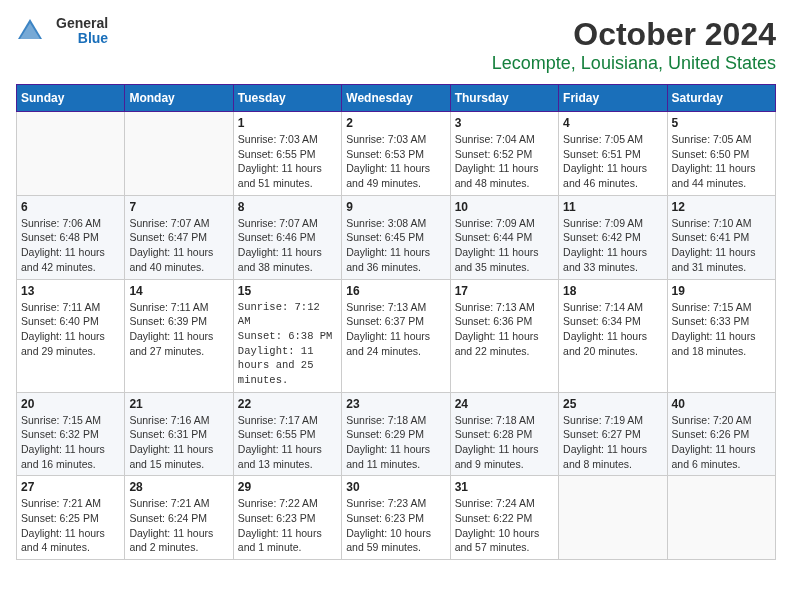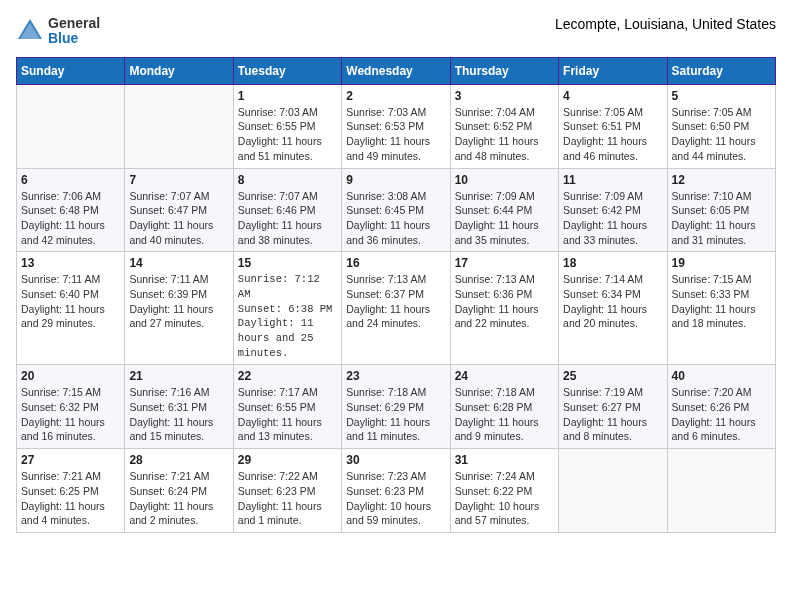--- a/index.html
+++ b/index.html
@@ -12,21 +12,22 @@
     }
     .header {
       display: flex;
       justify-content: space-between;
       align-items: flex-start;
       margin-bottom: 10px;
     }
     .logo {
       display: flex;
       align-items: center;
-      gap: 4px;
+      gap: 12px;
+      text-align: right;
     }
     .logo-text {
       display: flex;
       flex-direction: column;
       line-height: 1.1;
     }
     .logo-general {
       font-size: 14px;
       font-weight: bold;
       color: #333;
@@ -42,22 +43,22 @@
     }
     .title-block {
       text-align: right;
     }
     .month-title {
       font-size: 32px;
       font-weight: bold;
       color: #333;
     }
     .location {
-      font-size: 14px;
-      color: #000000;
+      font-size: 18px;
+      color: #15803d;
     }
     .calendar {
       width: 100%;
       border-collapse: collapse;
       font-size: 11px;
     }
     .calendar th {
       background: #1a6fba;
       color: #fff;
       padding: 6px 4px;
@@ -100,20 +101,21 @@
     <svg class="logo-icon" viewBox="0 0 28 28" xmlns="http://www.w3.org/2000/svg">
       <polygon points="14,2 26,22 2,22" fill="#1a6fba" opacity="0.85"></polygon>
       <polygon points="14,6 24,22 4,22" fill="#fff" opacity="0.3"></polygon>
     </svg>
     <div class="logo-text">
       <span class="logo-general">General</span>
       <span class="logo-blue">Blue</span>
     </div>
   </div>
   <div class="title-block">
+    <div class="month-title">October 2024</div>
     <div class="location">Lecompte, Louisiana, United States</div>
   </div>
 </div>
 
 <table class="calendar">
   <thead>
     <tr id="weekday-header">
         <th>Sunday</th>
         <th>Monday</th>
         <th>Tuesday</th>
@@ -191,21 +193,21 @@
         </td>
         <td>
           <span class="day-num">11</span>
           <div class="day-info" style="white-space: pre-line;">Sunrise: 7:09 AM
 Sunset: 6:42 PM
 Daylight: 11 hours and 33 minutes.</div>
         </td>
         <td>
           <span class="day-num">12</span>
           <div class="day-info" style="white-space: pre-line;">Sunrise: 7:10 AM
-Sunset: 6:05 PM
+Sunset: 6:41 PM
 Daylight: 11 hours and 31 minutes.</div>
         </td>
       </tr>
       <tr>
         <td>
           <span class="day-num">13</span>
           <div class="day-info" style="white-space: pre-line;">Sunrise: 7:11 AM
 Sunset: 6:40 PM
 Daylight: 11 hours and 29 minutes.</div>
         </td>

